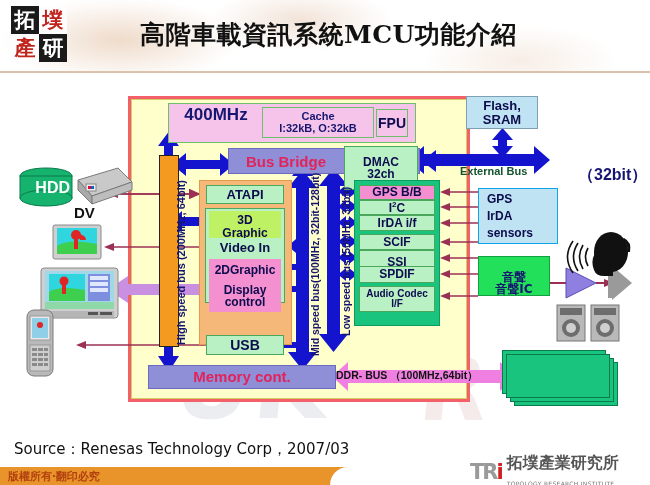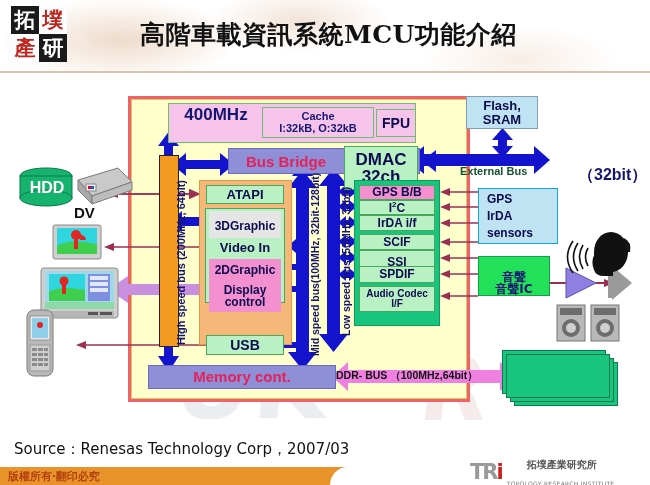--- a/index.html
+++ b/index.html
@@ -45,38 +45,38 @@
     background:#ffffcc;border:4px solid #f4606a;box-sizing:border-box;}
   .socInner{position:absolute;left:131px;top:99px;width:336px;height:300px;
     border:1px solid #cfcf66;box-sizing:border-box;}
 
   .cpu{left:168px;top:103px;width:248px;height:40px;background:#f6c4ea;
     border:1px solid #6cc06c;font-size:17px;color:#161670;}
   .cpuName{position:absolute;left:174px;top:106px;width:84px;height:34px;
     font-size:17px;font-weight:bold;color:#161670;line-height:17px;text-align:center;}
   .cache{left:262px;top:107px;width:112px;height:31px;background:#f6c4ea;
     border:1px solid #6cc06c;font-size:11px;color:#161670;flex-direction:column;}
-  .fpu{left:376px;top:109px;width:40px;height:28px;background:#f6c4ea;
+  .fpu{left:376px;top:109px;width:32px;height:28px;background:#f6c4ea;
     border:1px solid #6cc06c;font-size:14px;}
 
   .busbridge{left:228px;top:148px;width:192px;height:26px;background:#8f8fd8;
     border:1px solid #6a6ac0;}
   .bbLabel{position:absolute;left:232px;top:151px;width:108px;height:20px;
     display:flex;align-items:center;justify-content:center;
     font-size:15px;font-weight:bold;color:#e2235a;}
   .dmac{left:344px;top:146px;width:74px;height:44px;background:#b9f0c4;
-    border:1px solid #4aa85c;font-size:17px;flex-direction:column;}
+    border:1px solid #4aa85c;font-size:12px;flex-direction:column;}
 
   .gfxgroup{position:absolute;left:199px;top:180px;width:93px;height:165px;
     background:#f6b878;border:1px solid #e09a50;box-sizing:border-box;}
   .atapi{left:206px;top:185px;width:78px;height:19px;background:#b9f0c4;
     border:1px solid #4aa85c;font-size:13px;}
   .gfxsub{position:absolute;left:205px;top:208px;width:80px;height:95px;
     background:#b9f0c4;border:1px solid #4aa85c;box-sizing:border-box;}
-  .g3d{left:209px;top:211px;width:72px;height:31px;background:#e5e5e5;font-size:12px;flex-direction:row;}
+  .g3d{left:209px;top:211px;width:72px;height:31px;background:#bef264;font-size:12px;flex-direction:column;}
   .vin{left:209px;top:238px;width:72px;height:19px;background:#b9f0c4;font-size:13px;}
   .g2d{left:209px;top:259px;width:72px;height:22px;background:#f48fd0;font-size:12px;flex-direction:row;}
   .dispc{left:209px;top:280px;width:72px;height:32px;background:#f48fd0;font-size:12px;flex-direction:column;}
   .usb{left:206px;top:335px;width:78px;height:20px;background:#b9f0c4;
     border:1px solid #4aa85c;font-size:14px;}
 
   .perifgroup{position:absolute;left:354px;top:180px;width:86px;height:146px;
     background:#19c47e;border:1px solid #0f9a62;box-sizing:border-box;}
   .pitem{border:1px solid #4aa85c;font-size:12px;background:#b9f0c4;left:359px;width:76px;}
   .p-gps{top:185px;height:15px;background:#f48fd0;}
@@ -122,21 +122,21 @@
     background:linear-gradient(to right,#e8942a 0%,#e8942a 60%,#f0a84a 100%);}
   .ftr-bar-white{position:absolute;left:330px;top:467px;width:320px;height:18px;
     background:#ffffff;border-top-left-radius:26px;}
   .ftr-copy{position:absolute;left:8px;top:469px;font-size:11px;color:#b3400f;
     font-family:"DejaVu Sans",sans-serif;font-weight:bold;}
   .tri{position:absolute;left:470px;top:460px;width:175px;height:24px;
     display:flex;align-items:center;gap:5px;}
   .tri-mark{font-family:"DejaVu Sans",sans-serif;font-weight:bold;font-size:21px;
     color:#9a9a9a;letter-spacing:-2px;}
   .tri-i{color:#cf2020;font-size:21px;font-weight:bold;}
-  .tri-cn{font-family:Liberation Mono, monospace;font-size:10px;color:#555;font-weight:bold;line-height:12px;margin-left:20px;}
+  .tri-cn{font-family:Liberation Mono, monospace;font-size:16px;color:#555;font-weight:bold;line-height:12px;}
   .tri-en{font-family:"DejaVu Sans",sans-serif;font-size:6px;color:#777;letter-spacing:.3px;}
 </style>
 </head>
 <body>
 
 <div id="stage">
 
   <div class="hdr-bg"></div>
   <div class="hdr-rule"></div>
 
@@ -484,21 +484,21 @@
       <div>
         <div>UM</div>
         <div>（DDR</div>
         <div>SDRAM）</div>
       </div>
     </div>
   </div>
 
   <div style="position:absolute;left:336px;top:369px;font-size:10.5px;font-weight:bold;color:#111;white-space:nowrap;">DDR- BUS  （100MHz,64bit）</div>
 
-  <div style="position:absolute;left:24px;top:179px;width:46px;text-align:center;font-size:16px;font-weight:bold;color:#fff;">HDD</div>
+  <div style="position:absolute;left:24px;top:179px;width:46px;text-align:right;font-size:16px;font-weight:bold;color:#fff;">HDD</div>
   <div style="position:absolute;left:74px;top:204px;width:52px;text-align:left;font-size:15px;font-weight:bold;color:#111;">DV</div>
 
   <div class="source">Source：Renesas Technology Corp，2007/03</div>
   <div class="ftr-bar"></div>
   <div class="ftr-bar-white"></div>
   <div class="ftr-copy">版權所有‧翻印必究</div>
   <div class="tri">
     <span class="tri-mark">TR<span class="tri-i">i</span></span>
     <span>
       <span class="tri-cn">拓墣產業研究所</span><br>

